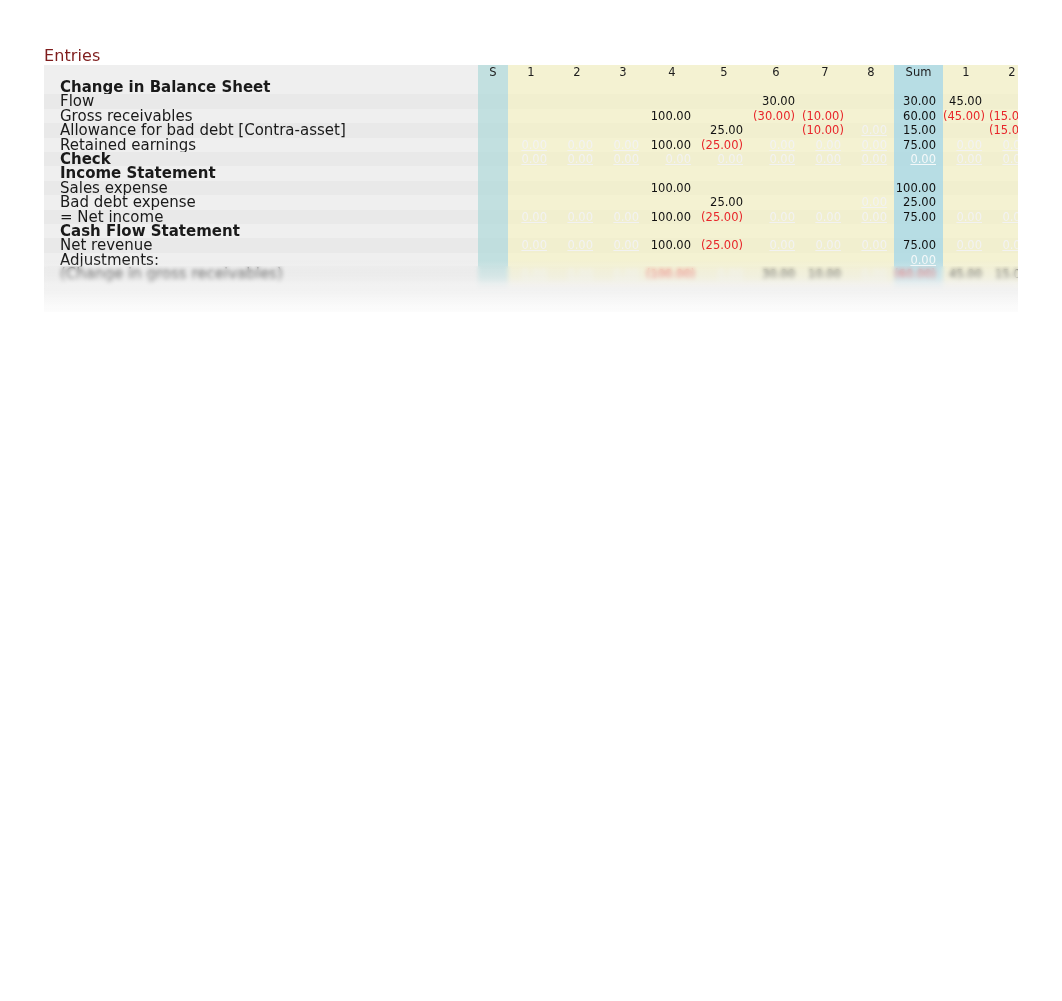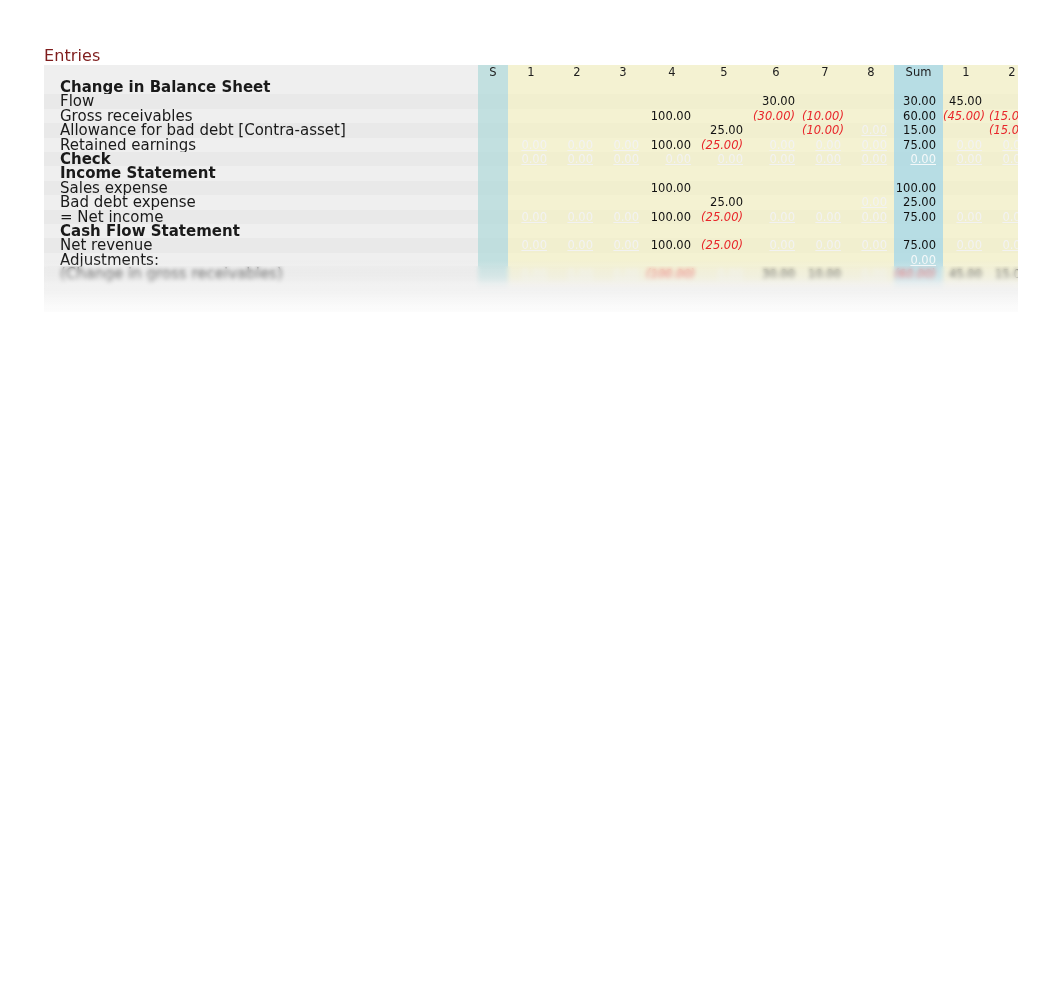--- a/index.html
+++ b/index.html
@@ -95,21 +95,21 @@
   
   .t-s   {background:rgba(166,214,214,.62);}
   .t-y   {background:rgba(246,243,190,.60);}
   .t-sum {background:rgba(160,214,223,.70);margin-left:30px;}
 
   
   .row-a{background:#efefef;}
   .row-b{background:#e9e9e9;}
 
   
-  .neg{color:#e8262a;font-style:italic;}
+  .neg{color:#e8262a;}
   .zero{color:#f2f2f2;text-decoration:underline;}
   .pos{color:#111111;}
   .blank{color:transparent;}
 
   
   td.t-sum .zero{color:#f4f8f9;}
 
   
   .ghost1{opacity:.40;filter:blur(.9px);}
   .ghost2{opacity:.22;filter:blur(1.7px);}

